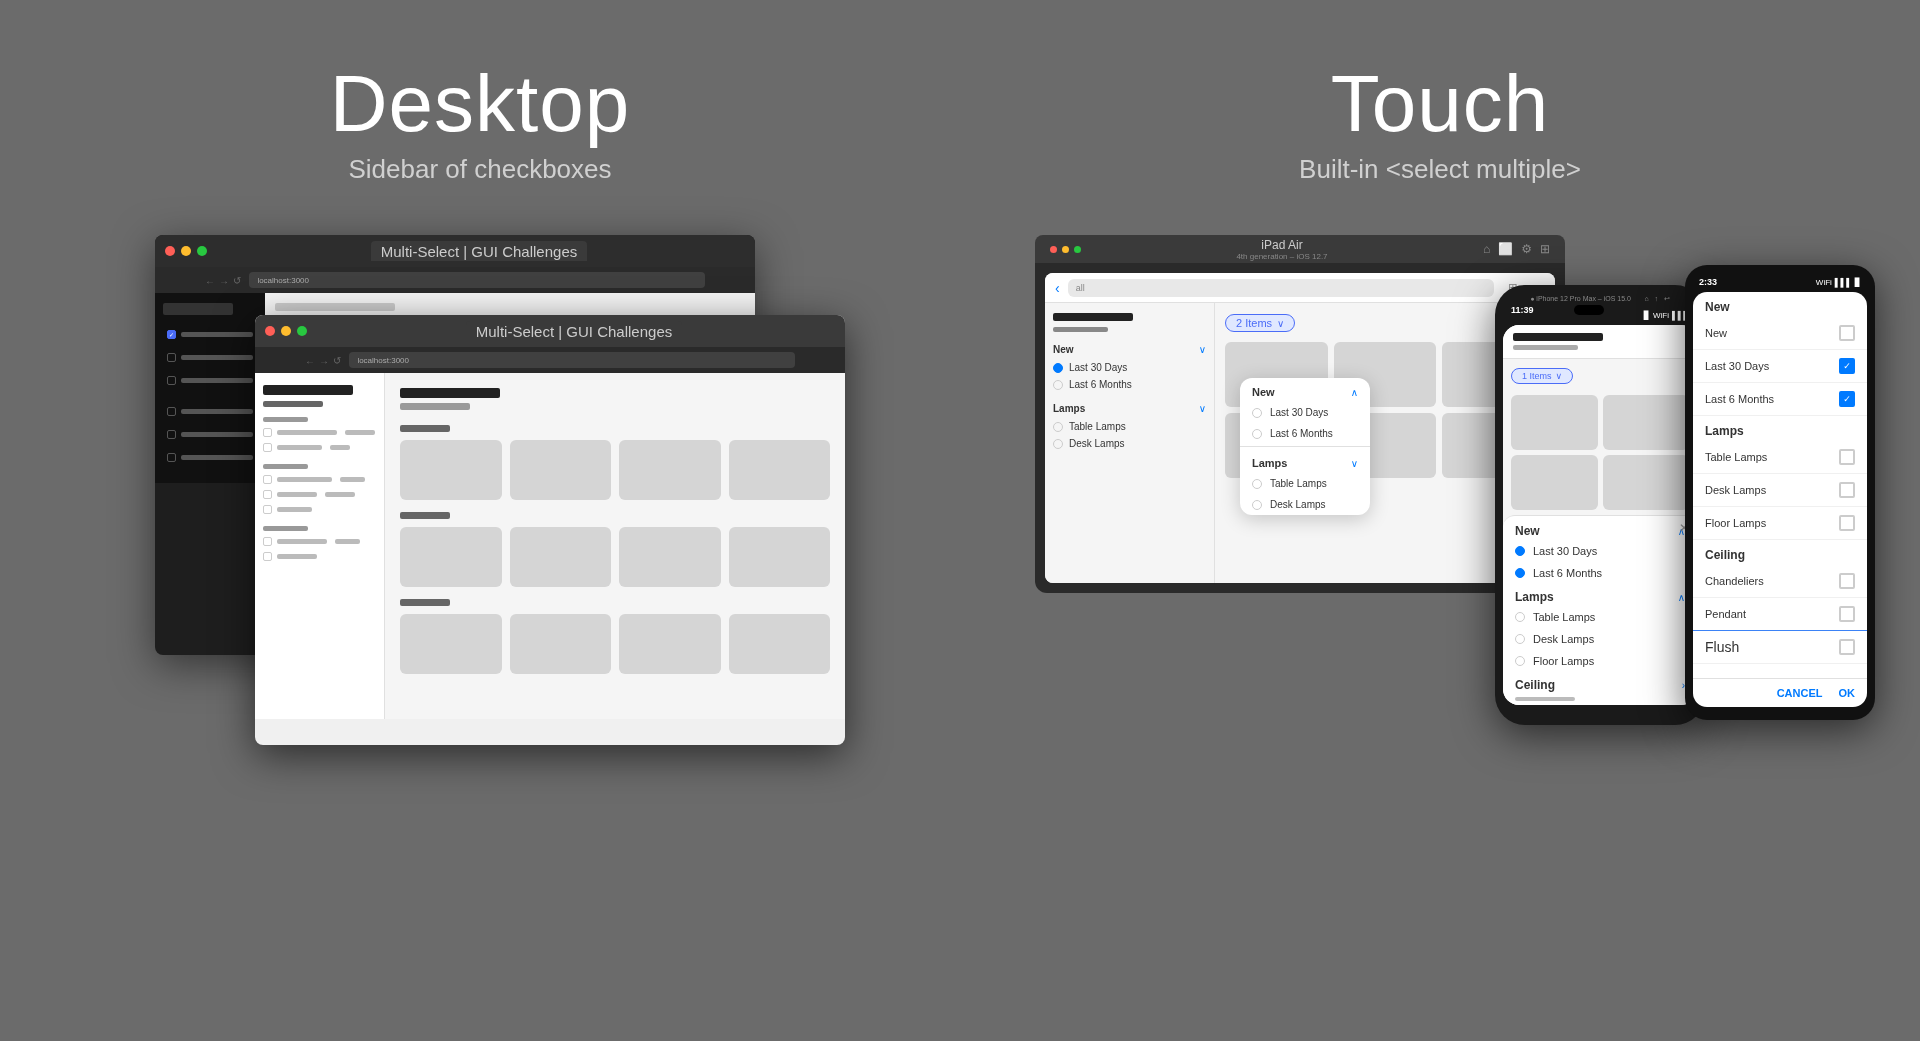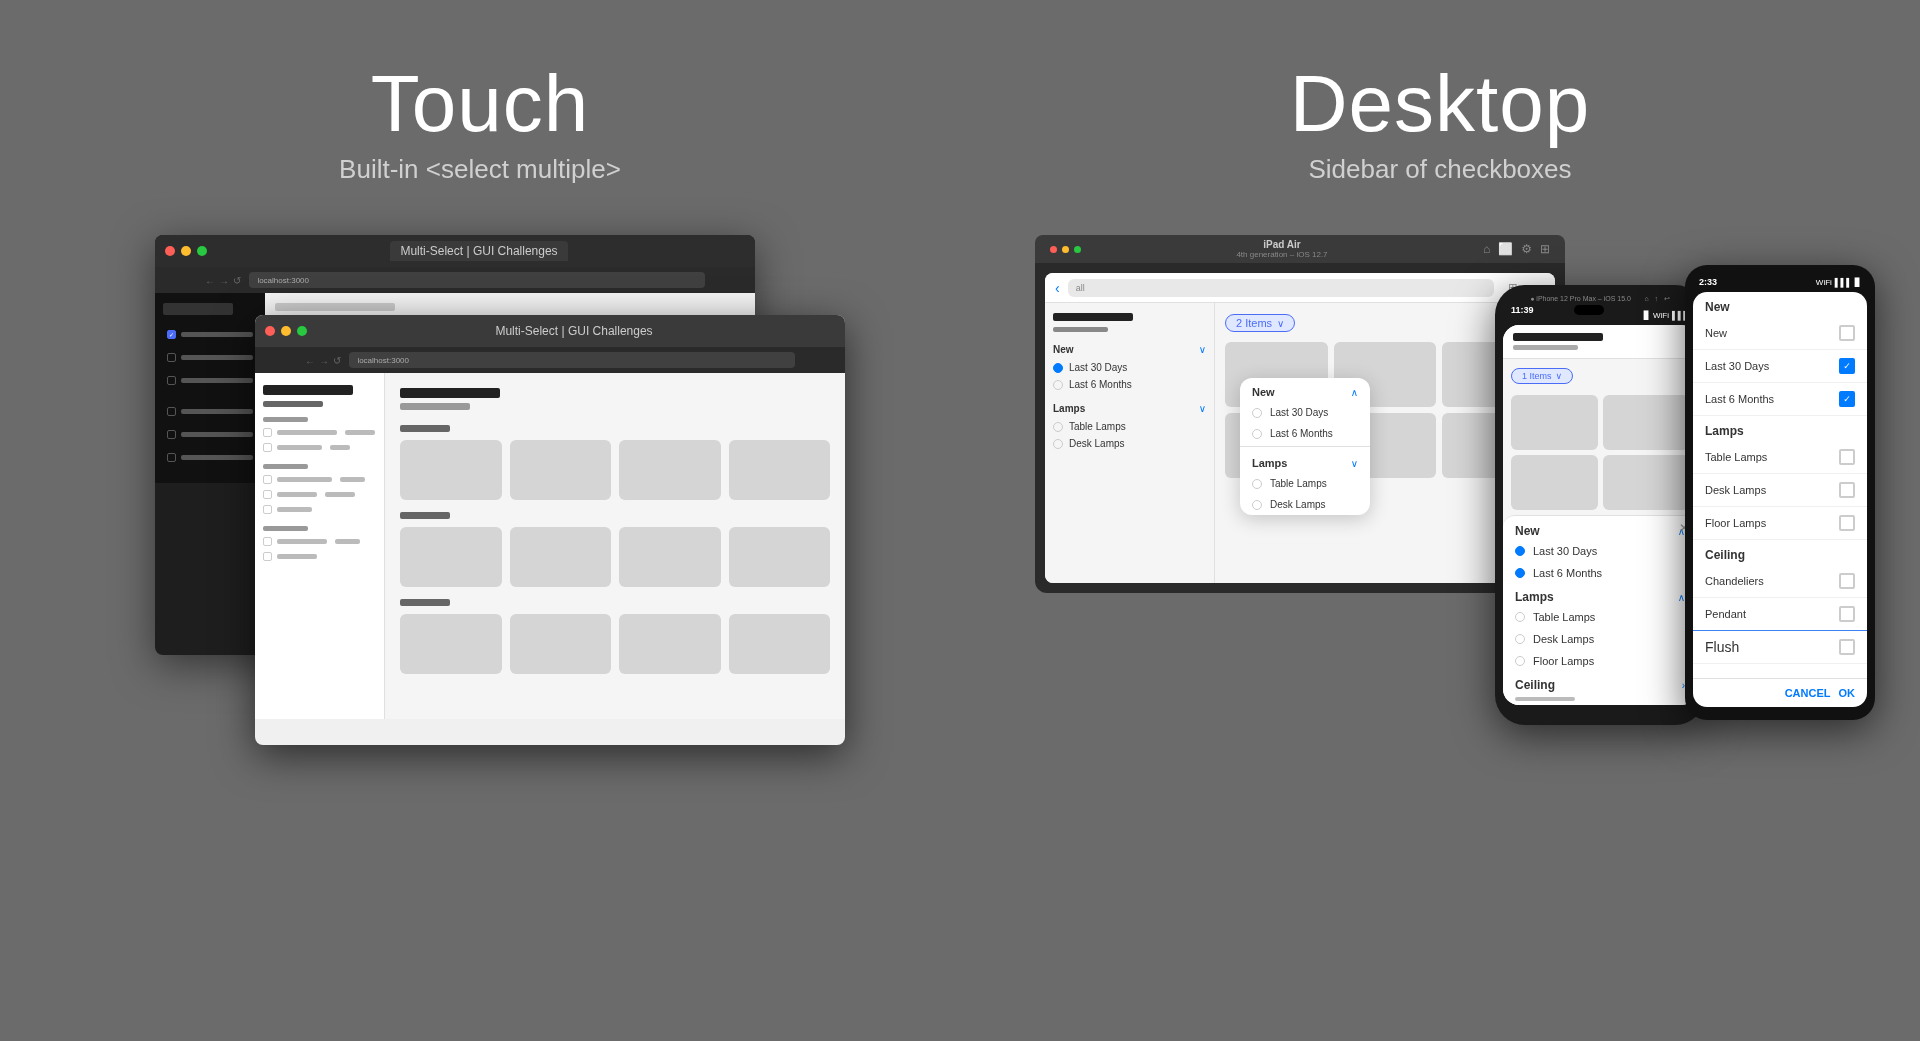--- a/index.html
+++ b/index.html
@@ -112,21 +112,21 @@
     .browser-tab {
       background: #3a3a3a;
       height: 20px;
       border-radius: 4px 4px 0 0;
       padding: 0 10px;
       display: flex;
       align-items: center;
     }
     .browser-tab-text {
       color: #ccc;
-      font-size: 12px;
+      font-size: 15px;
     }
 
     .browser-address-bar {
       background: #2a2a2a;
       height: 26px;
       display: flex;
       align-items: center;
       padding: 0 50px;
     }
     .address-pill {
@@ -548,26 +548,26 @@
     .dot { width: 7px; height: 7px; border-radius: 50%; }
     .dot-red { background: #ff5f57; }
     .dot-yellow { background: #febc2e; }
     .dot-green { background: #28c840; }
   </style>
 </head>
 <body>
 
 <div class="page-header">
   <div class="section-title-block">
+    <div class="section-title">Desktop</div>
+    <div class="section-subtitle">Sidebar of checkboxes</div>
+  </div>
+  <div class="section-title-block">
     <div class="section-title">Touch</div>
     <div class="section-subtitle">Built-in &lt;select multiple&gt;</div>
-  </div>
-  <div class="section-title-block">
-    <div class="section-title">Desktop</div>
-    <div class="section-subtitle">Sidebar of checkboxes</div>
   </div>
 </div>
 
 <div class="content-area">
 
   <div class="desktop-section">
 
     <div class="browser-window-back">
       <div class="browser-titlebar">
         <div class="traffic-light tl-red"></div>
@@ -745,21 +745,21 @@
 
     <div style="position:absolute; top:0; left:30px; width:530px;">
 
       <div style="background:#3a3a3a; border-radius:8px 8px 0 0; height:28px; display:flex; align-items:center; justify-content:space-between; padding:0 15px;">
         <div style="display:flex; gap:5px; align-items:center;">
           <div class="dot dot-red"></div>
           <div class="dot dot-yellow"></div>
           <div class="dot dot-green"></div>
         </div>
         <div style="display:flex; flex-direction:column; align-items:center;">
-          <span style="color:#ccc; font-size:10px; font-weight:700;">iPad Air</span>
+          <span style="color:#ccc; font-size:12px; font-weight:400;">iPad Air</span>
           <span style="color:#888; font-size:8px;">4th generation – iOS 12.7</span>
         </div>
         <div style="display:flex; gap:8px;">
           <span style="color:#888; font-size:12px;">⌂</span>
           <span style="color:#888; font-size:12px;">⬜</span>
           <span style="color:#888; font-size:12px;">⚙</span>
           <span style="color:#888; font-size:12px;">⊞</span>
         </div>
       </div>
 
@@ -1000,21 +1000,21 @@
           <div style="display:flex; justify-content:space-between; align-items:center; padding:8px 12px; border-bottom:1px solid #3b82f6;">
             <span style="font-size:11px; color:#333;">Pendant</span>
             <div style="width:16px; height:16px; border:2px solid #ccc; border-radius:2px;"></div>
           </div>
           <div style="display:flex; justify-content:space-between; align-items:center; padding:8px 12px; border-bottom:1px solid #f0f0f0;">
             <span style="font-size:14px; color:#333;">Flush</span>
             <div style="width:16px; height:16px; border:2px solid #ccc; border-radius:2px;"></div>
           </div>
         </div>
 
-        <div style="border-top:1px solid #e0e0e0; padding:8px 12px; display:flex; justify-content:flex-end; gap:8px;">
+        <div style="border-top:1px solid #e0e0e0; padding:8px 12px; display:flex; justify-content:flex-end; gap:16px;">
           <span style="font-size:11px; font-weight:600; color:#007aff; text-transform:uppercase; cursor:pointer;">CANCEL</span>
           <span style="font-size:11px; font-weight:600; color:#007aff; text-transform:uppercase; cursor:pointer;">OK</span>
         </div>
       </div>
     </div>
 
   </div>
 </div>
 
 </body></html>

